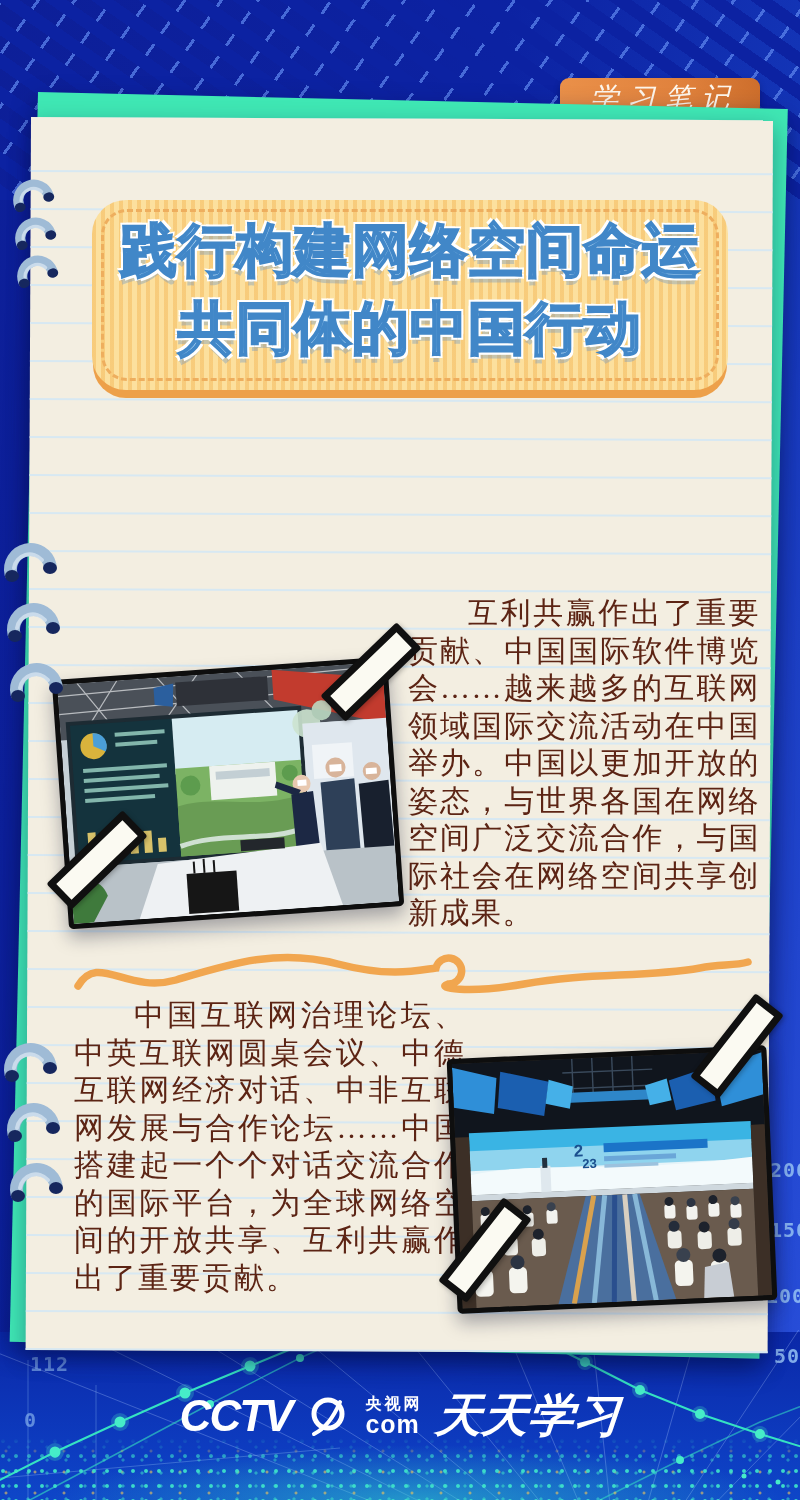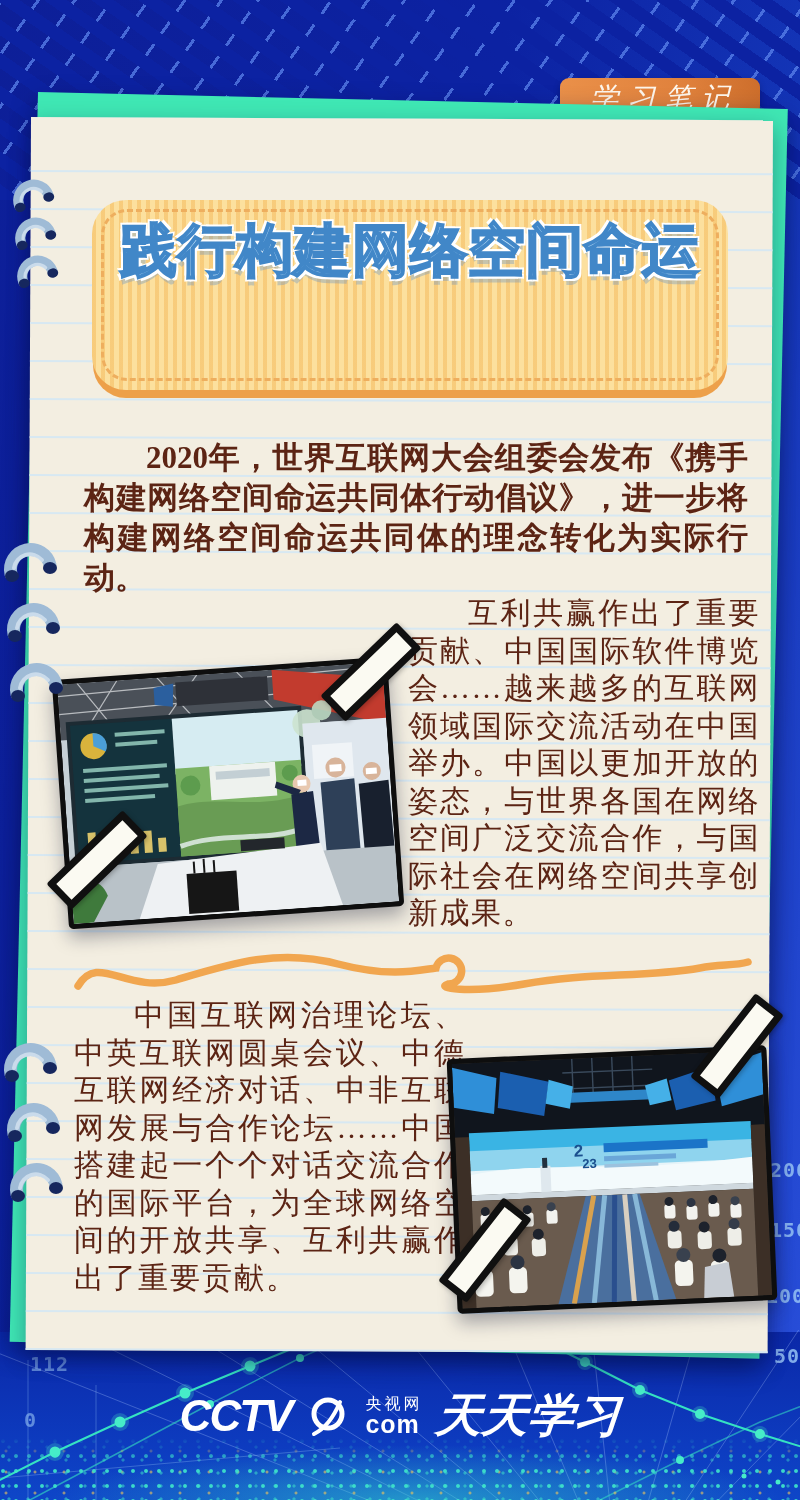--- a/index.html
+++ b/index.html
@@ -75,21 +75,21 @@
   .tape.t1a{left:318px;top:654px;transform:rotate(-44deg);}
   .tape.t1b{left:44px;top:842px;transform:rotate(-44deg);}
   .tape.t2a{left:684px;top:1028px;transform:rotate(-52deg);}
   .tape.t2b{left:432px;top:1232px;transform:rotate(-52deg);}
   .squiggle{position:absolute;left:72px;top:936px;z-index:4;}
   
   .footer{position:absolute;left:0;top:1384px;width:800px;height:64px;z-index:2;
      display:flex;align-items:center;justify-content:center;gap:14px;color:#fff;}
   .cctv-word{font-size:44px;font-weight:900;font-style:italic;letter-spacing:-2px;line-height:1;}
   .cn-stack{display:flex;flex-direction:column;align-items:flex-start;line-height:1;}
-  .cn-name{font-size:16px;letter-spacing:3px;font-weight:400;}
+  .cn-name{font-size:16px;letter-spacing:3px;font-weight:700;}
   .cn-com{font-size:25px;font-weight:700;margin-top:0px;letter-spacing:1px;}
   .brand{font-size:46px;font-weight:900;font-style:italic;transform:skew(-5deg);
      font-family:"Liberation Serif","DejaVu Serif",serif;}
 </style>
 </head>
 <body>
 
 <div id="canvas">
 
   <div class="bg-dashes"></div>
@@ -217,22 +217,22 @@
         <path d="M9 40 A20 20 0 0 1 48 31" fill="none" stroke="#9fbbd6" stroke-width="13" stroke-linecap="round"></path>
         <path d="M12 34 A16 16 0 0 1 40 26" fill="none" stroke="#d5e4f0" stroke-width="4" stroke-linecap="round" opacity=".8"></path>
         <ellipse cx="10" cy="42" rx="7" ry="6" fill="#16275e"></ellipse>
         <ellipse cx="48" cy="34" rx="7" ry="6" fill="#16275e"></ellipse>
       </svg></div>
 
   <div class="title-box">
       <div class="dash"></div>
     </div>
   <div class="title-text title-l1">践行构建网络空间命运</div>
-
-  <div class="para p1">2020年，世界互联网大会组委会发布《携手构建网络空间命运共同体行动倡议》，进一步将构建网络空间命运共同体的理念转化为实际行动。</div>
+  <div class="title-text title-l2">共同体的中国行动</div>
+
   <div class="para p2">互利共赢作出了重要贡献、中国国际软件博览会……越来越多的互联网领域国际交流活动在中国举办。中国以更加开放的姿态，与世界各国在网络空间广泛交流合作，与国际社会在网络空间共享创新成果。</div>
   <div class="para p3">中国互联网治理论坛、中英互联网圆桌会议、中德互联网经济对话、中非互联网发展与合作论坛……中国搭建起一个个对话交流合作的国际平台，为全球网络空间的开放共享、互利共赢作出了重要贡献。</div>
 
   <div class="photo photo1">
     <svg width="326" height="240" viewBox="0 0 326 240">
       <rect x="0" y="0" width="326" height="240" fill="#c6d0d6"></rect>
       <g>
         <rect x="0" y="0" width="326" height="56" fill="#4a5058"></rect>
         <g stroke="#e8eaec" stroke-width="1.2" opacity=".7">
           <line x1="0" y1="12" x2="326" y2="4"></line>

